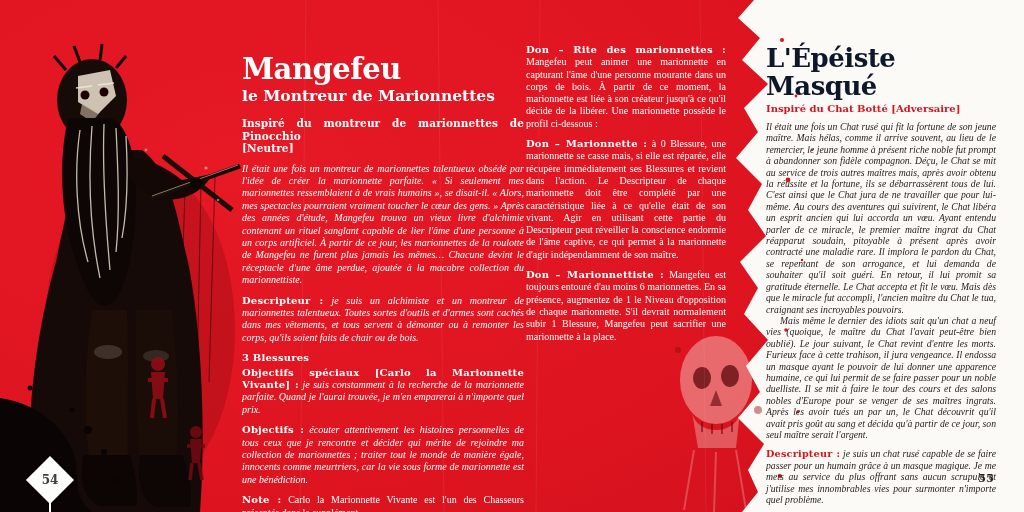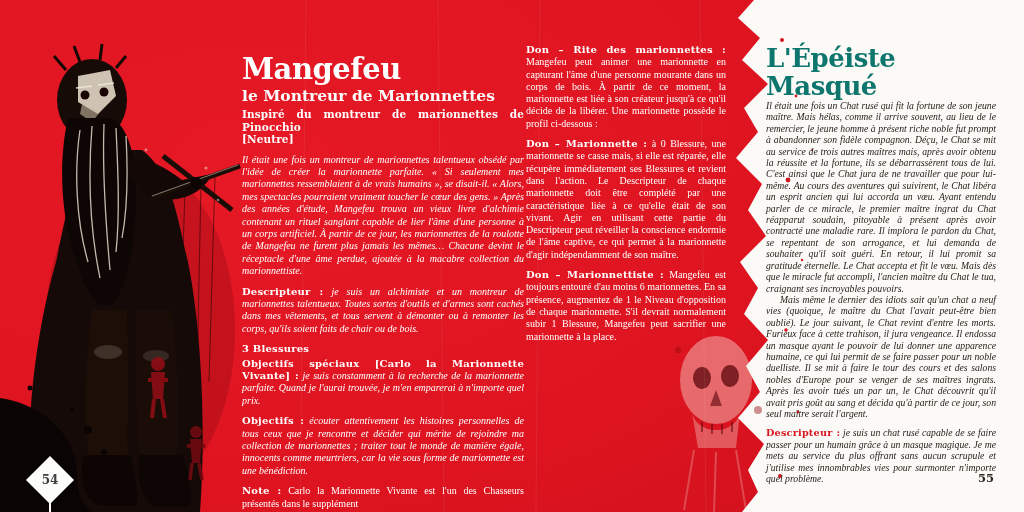--- a/index.html
+++ b/index.html
@@ -13,28 +13,28 @@
   }
 
   
   .col{position:absolute;color:#fff;text-align:justify;}
   .col1{left:242px;top:54px;width:282px;font-size:10px;line-height:12.4px;}
   .col2{left:526px;top:44px;width:200px;font-size:10px;line-height:12.3px;}
   .col3{left:766px;top:44px;width:230px;color:#28211c;font-size:9.7px;line-height:11.4px;}
 
   .title{font-family:"DejaVu Serif",serif;font-weight:700;font-size:29px;line-height:30px;letter-spacing:-0.5px;margin:0;}
   .subtitle{font-family:"DejaVu Serif",serif;font-weight:700;font-size:15.5px;line-height:17px;margin:3px 0 0 0;}
-  .insp{font-family:"DejaVu Serif",serif;font-weight:700;font-size:10.5px;line-height:12.5px;margin-top:4px;letter-spacing:.1px;}
+  .insp{font-family:"DejaVu Serif",serif;font-weight:700;font-size:10.5px;line-height:12.5px;margin-top:13px;letter-spacing:.1px;}
   .col1 p,.col2 p,.col3 p{margin:0 0 8px 0;}
   .it{font-style:italic;font-family:Liberation Serif, serif;}
   .lbl{font-family:"DejaVu Serif",serif;font-weight:700;font-style:normal;letter-spacing:.2px;}
   .statline{margin:0 0 2px 0 !important;}
   .nested{margin-left:18px;margin-bottom:8px;}
 
-  .title-r{font-family:"DejaVu Serif",serif;font-weight:700;font-size:26px;line-height:28px;color:#0f766e;letter-spacing:-0.5px;margin:0;}
+  .title-r{font-family:"DejaVu Serif",serif;font-weight:700;font-size:26px;line-height:28px;color:#0f172a;letter-spacing:-0.5px;margin:0;}
   .insp-r{font-family:"DejaVu Serif",serif;font-weight:700;font-size:10px;line-height:12px;color:#d6161e;margin:3px 0 6px 0;}
   .red-lbl{color:#d6161e;}
   .indent{text-indent:14px;}
 
   
   .diamond{position:absolute;left:33px;top:463px;width:34px;height:34px;background:#fdfdfb;transform:rotate(45deg);box-shadow:0 0 4px rgba(0,0,0,.45);}
   .diamond-label{position:absolute;left:33px;top:463px;width:34px;height:34px;display:flex;align-items:center;justify-content:center;font-family:"DejaVu Serif",serif;font-weight:700;font-size:12px;color:#404040;}
   .diamond-stem{position:absolute;left:49px;top:497px;width:2px;height:15px;background:#fdfdfb;}
   .pagenum-right{position:absolute;left:978px;top:471px;font-family:"DejaVu Serif",serif;font-weight:700;font-size:11.5px;color:#2a2520;}
 
@@ -208,20 +208,21 @@
       <span>à 0 Blessure, une marionnette se casse mais, si elle est réparée, elle récupère immédiatement ses Blessures et revient dans l'action. Le Descripteur de chaque marionnette doit être complété par une caractéristique liée à ce qu'elle était de son vivant. Agir en utilisant cette partie du Descripteur peut réveiller la conscience endormie de l'âme captive, ce qui permet à la marionnette d'agir indépendamment de son maître.</span>
     </p>
     <p>
       <span class="lbl">Don – Marionnettiste :</span>
       <span>Mangefeu est toujours entouré d'au moins 6 marionnettes. En sa présence, augmentez de 1 le Niveau d'opposition de chaque marionnette. S'il devrait normalement subir 1 Blessure, Mangefeu peut sacrifier une marionnette à la place.</span>
     </p>
   </div>
 
   <div class="col col3">
     <h1 class="title-r">L'Épéiste Masqué</h1>
+    <div class="insp-r">Inspiré du Chat Botté [Adversaire]</div>
     <p class="it" style="margin-bottom:0;">Il était une fois un Chat rusé qui fit la fortune de son jeune maître. Mais hélas, comme il arrive souvent, au lieu de le remercier, le jeune homme à présent riche noble fut prompt à abandonner son fidèle compagnon. Déçu, le Chat se mit au service de trois autres maîtres mais, après avoir obtenu la réussite et la fortune, ils se débarrassèrent tous de lui. C'est ainsi que le Chat jura de ne travailler que pour lui-même. Au cours des aventures qui suivirent, le Chat libéra un esprit ancien qui lui accorda un vœu. Ayant entendu parler de ce miracle, le premier maître ingrat du Chat réapparut soudain, pitoyable à présent après avoir contracté une maladie rare. Il implora le pardon du Chat, se repentant de son arrogance, et lui demanda de souhaiter qu'il soit guéri. En retour, il lui promit sa gratitude éternelle. Le Chat accepta et fit le vœu. Mais dès que le miracle fut accompli, l'ancien maître du Chat le tua, craignant ses incroyables pouvoirs.</p>
     <p class="it indent">Mais même le dernier des idiots sait qu'un chat a neuf vies (quoique, le maître du Chat l'avait peut-être bien oublié). Le jour suivant, le Chat revint d'entre les morts. Furieux face à cette trahison, il jura vengeance. Il endossa un masque ayant le pouvoir de lui donner une apparence humaine, ce qui lui permit de se faire passer pour un noble duelliste. Il se mit à faire le tour des cours et des salons nobles d'Europe pour se venger de ses maîtres ingrats. Après les avoir tués un par un, le Chat découvrit qu'il avait pris goût au sang et décida qu'à partir de ce jour, son seul maître serait l'argent.</p>
     <p>
       <span class="lbl red-lbl">Descripteur :</span>
       <span class="it">je suis un chat rusé capable de se faire passer pour un humain grâce à un masque magique. Je me mets au service du plus offrant sans aucun scrupule et j'utilise mes innombrables vies pour surmonter n'importe quel problème.</span>
     </p>
 
   </div>
 
   <div class="diamond"></div>

